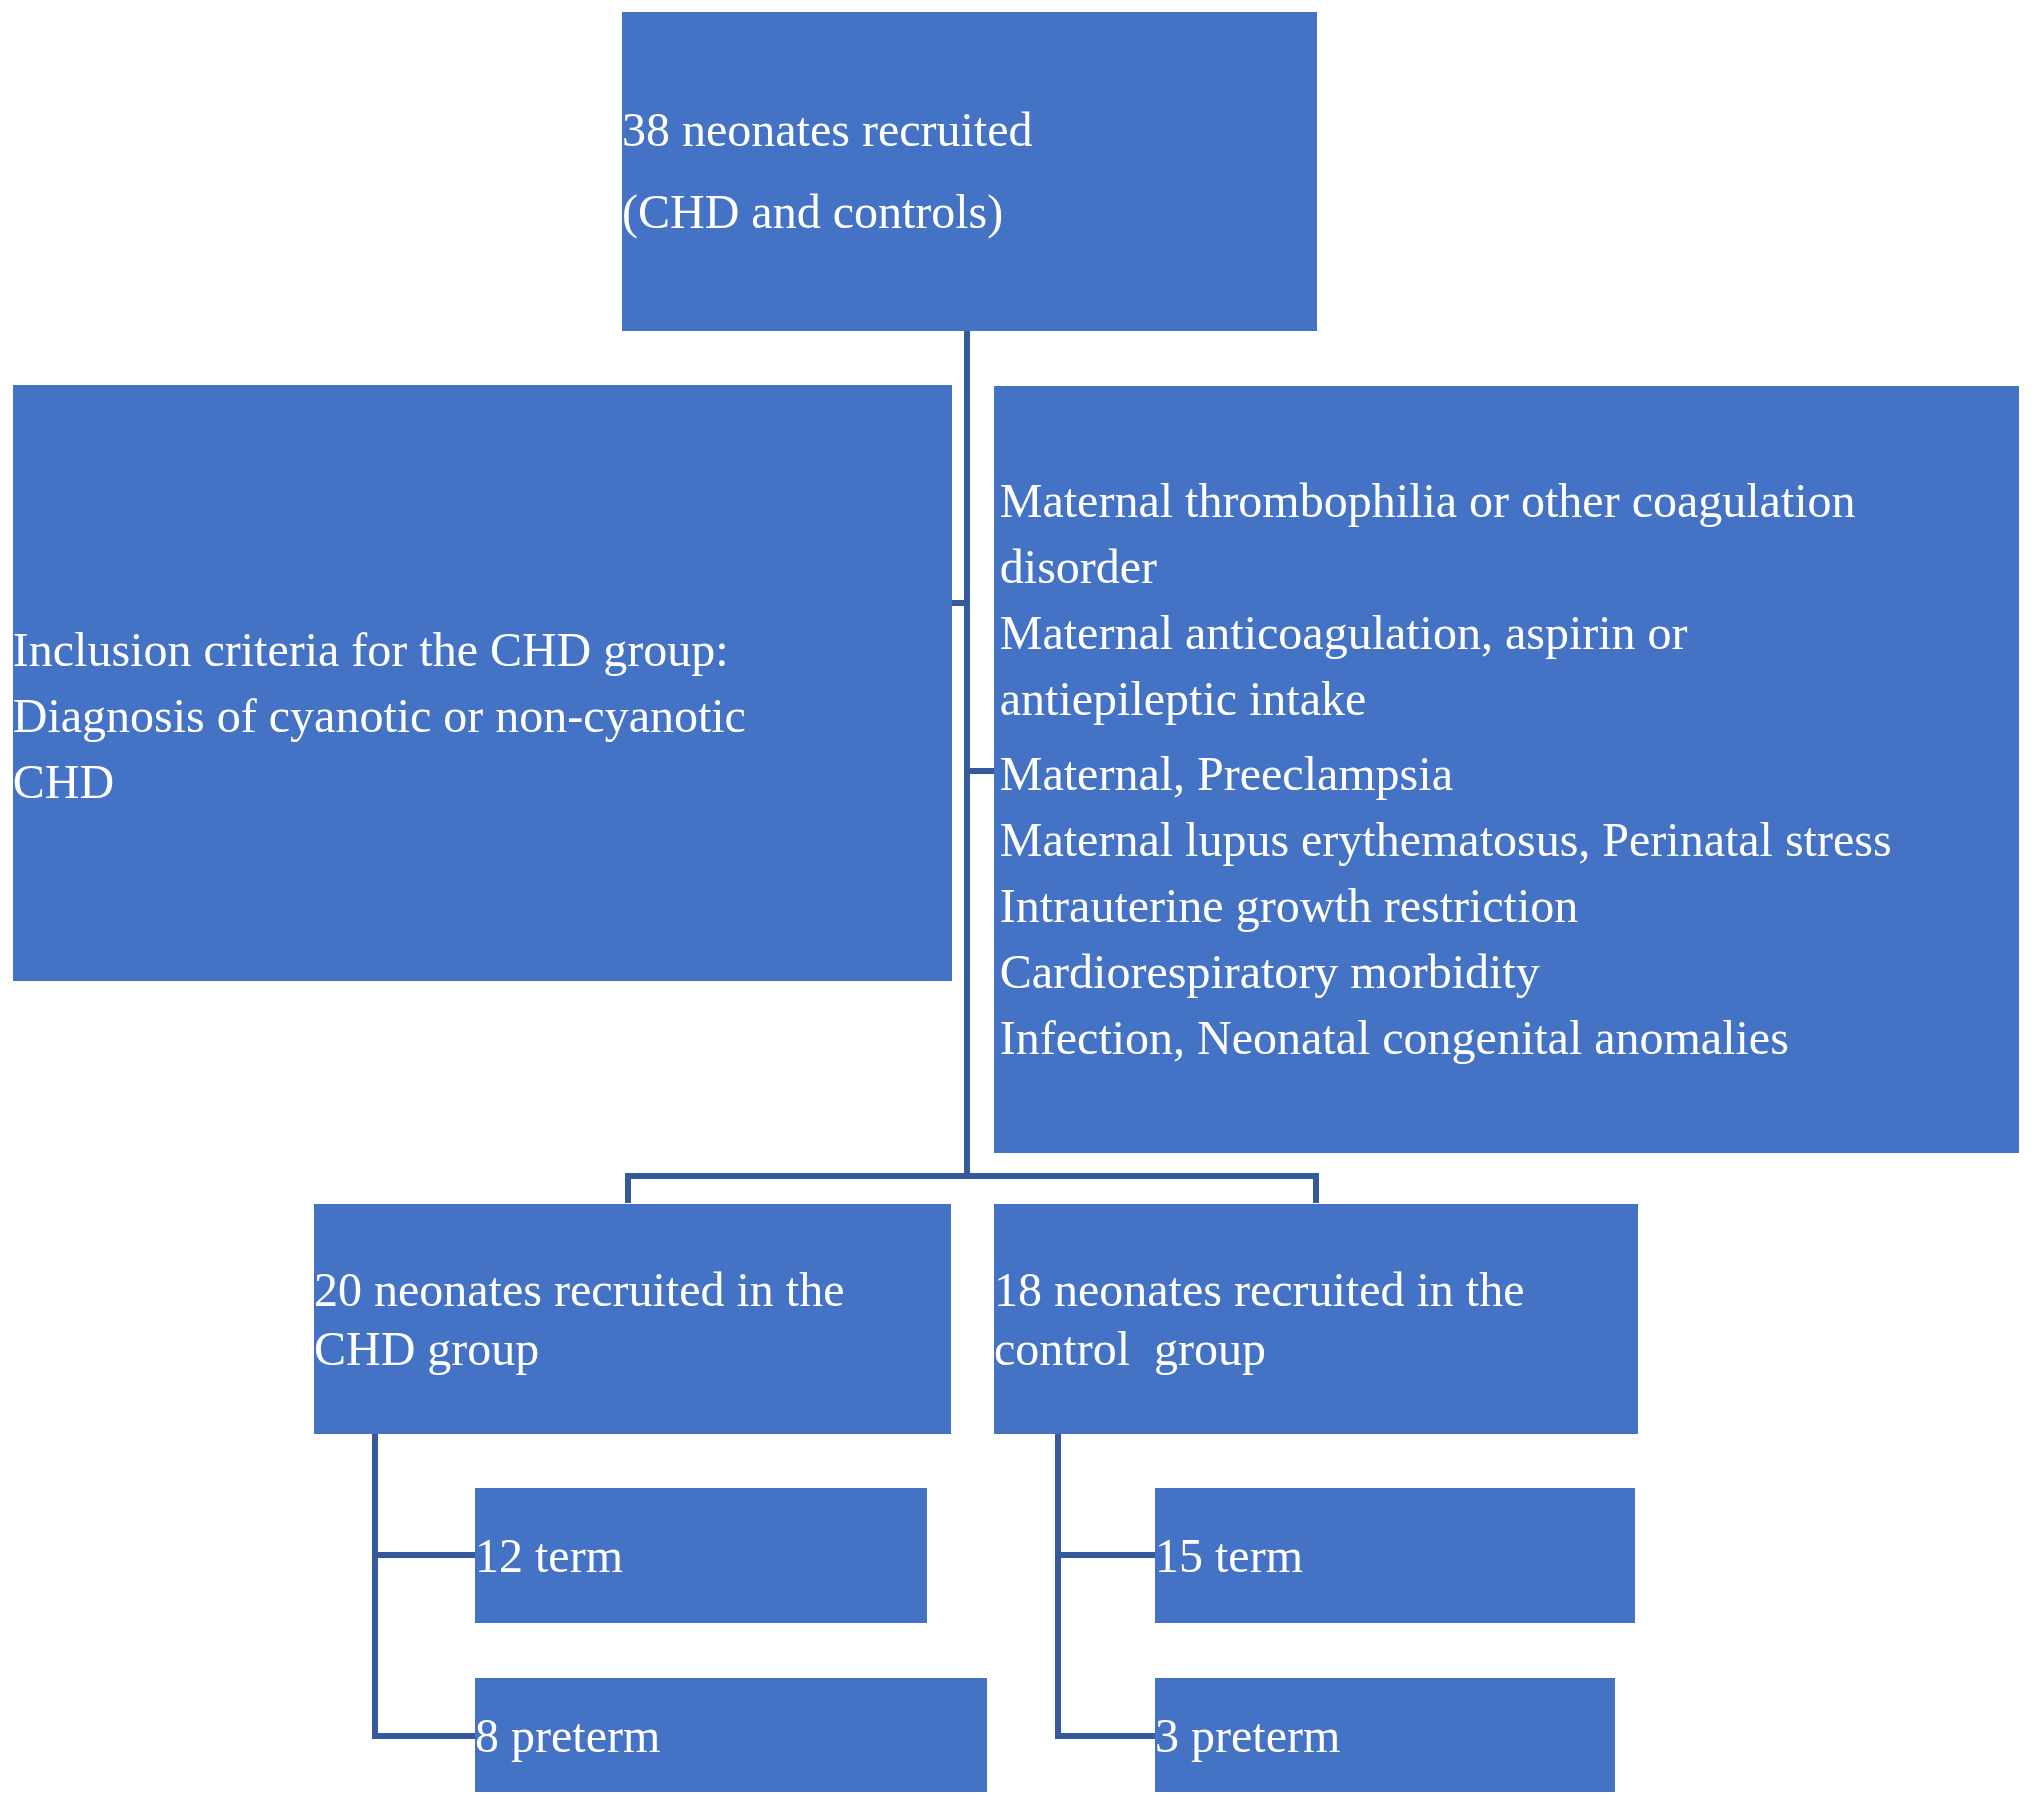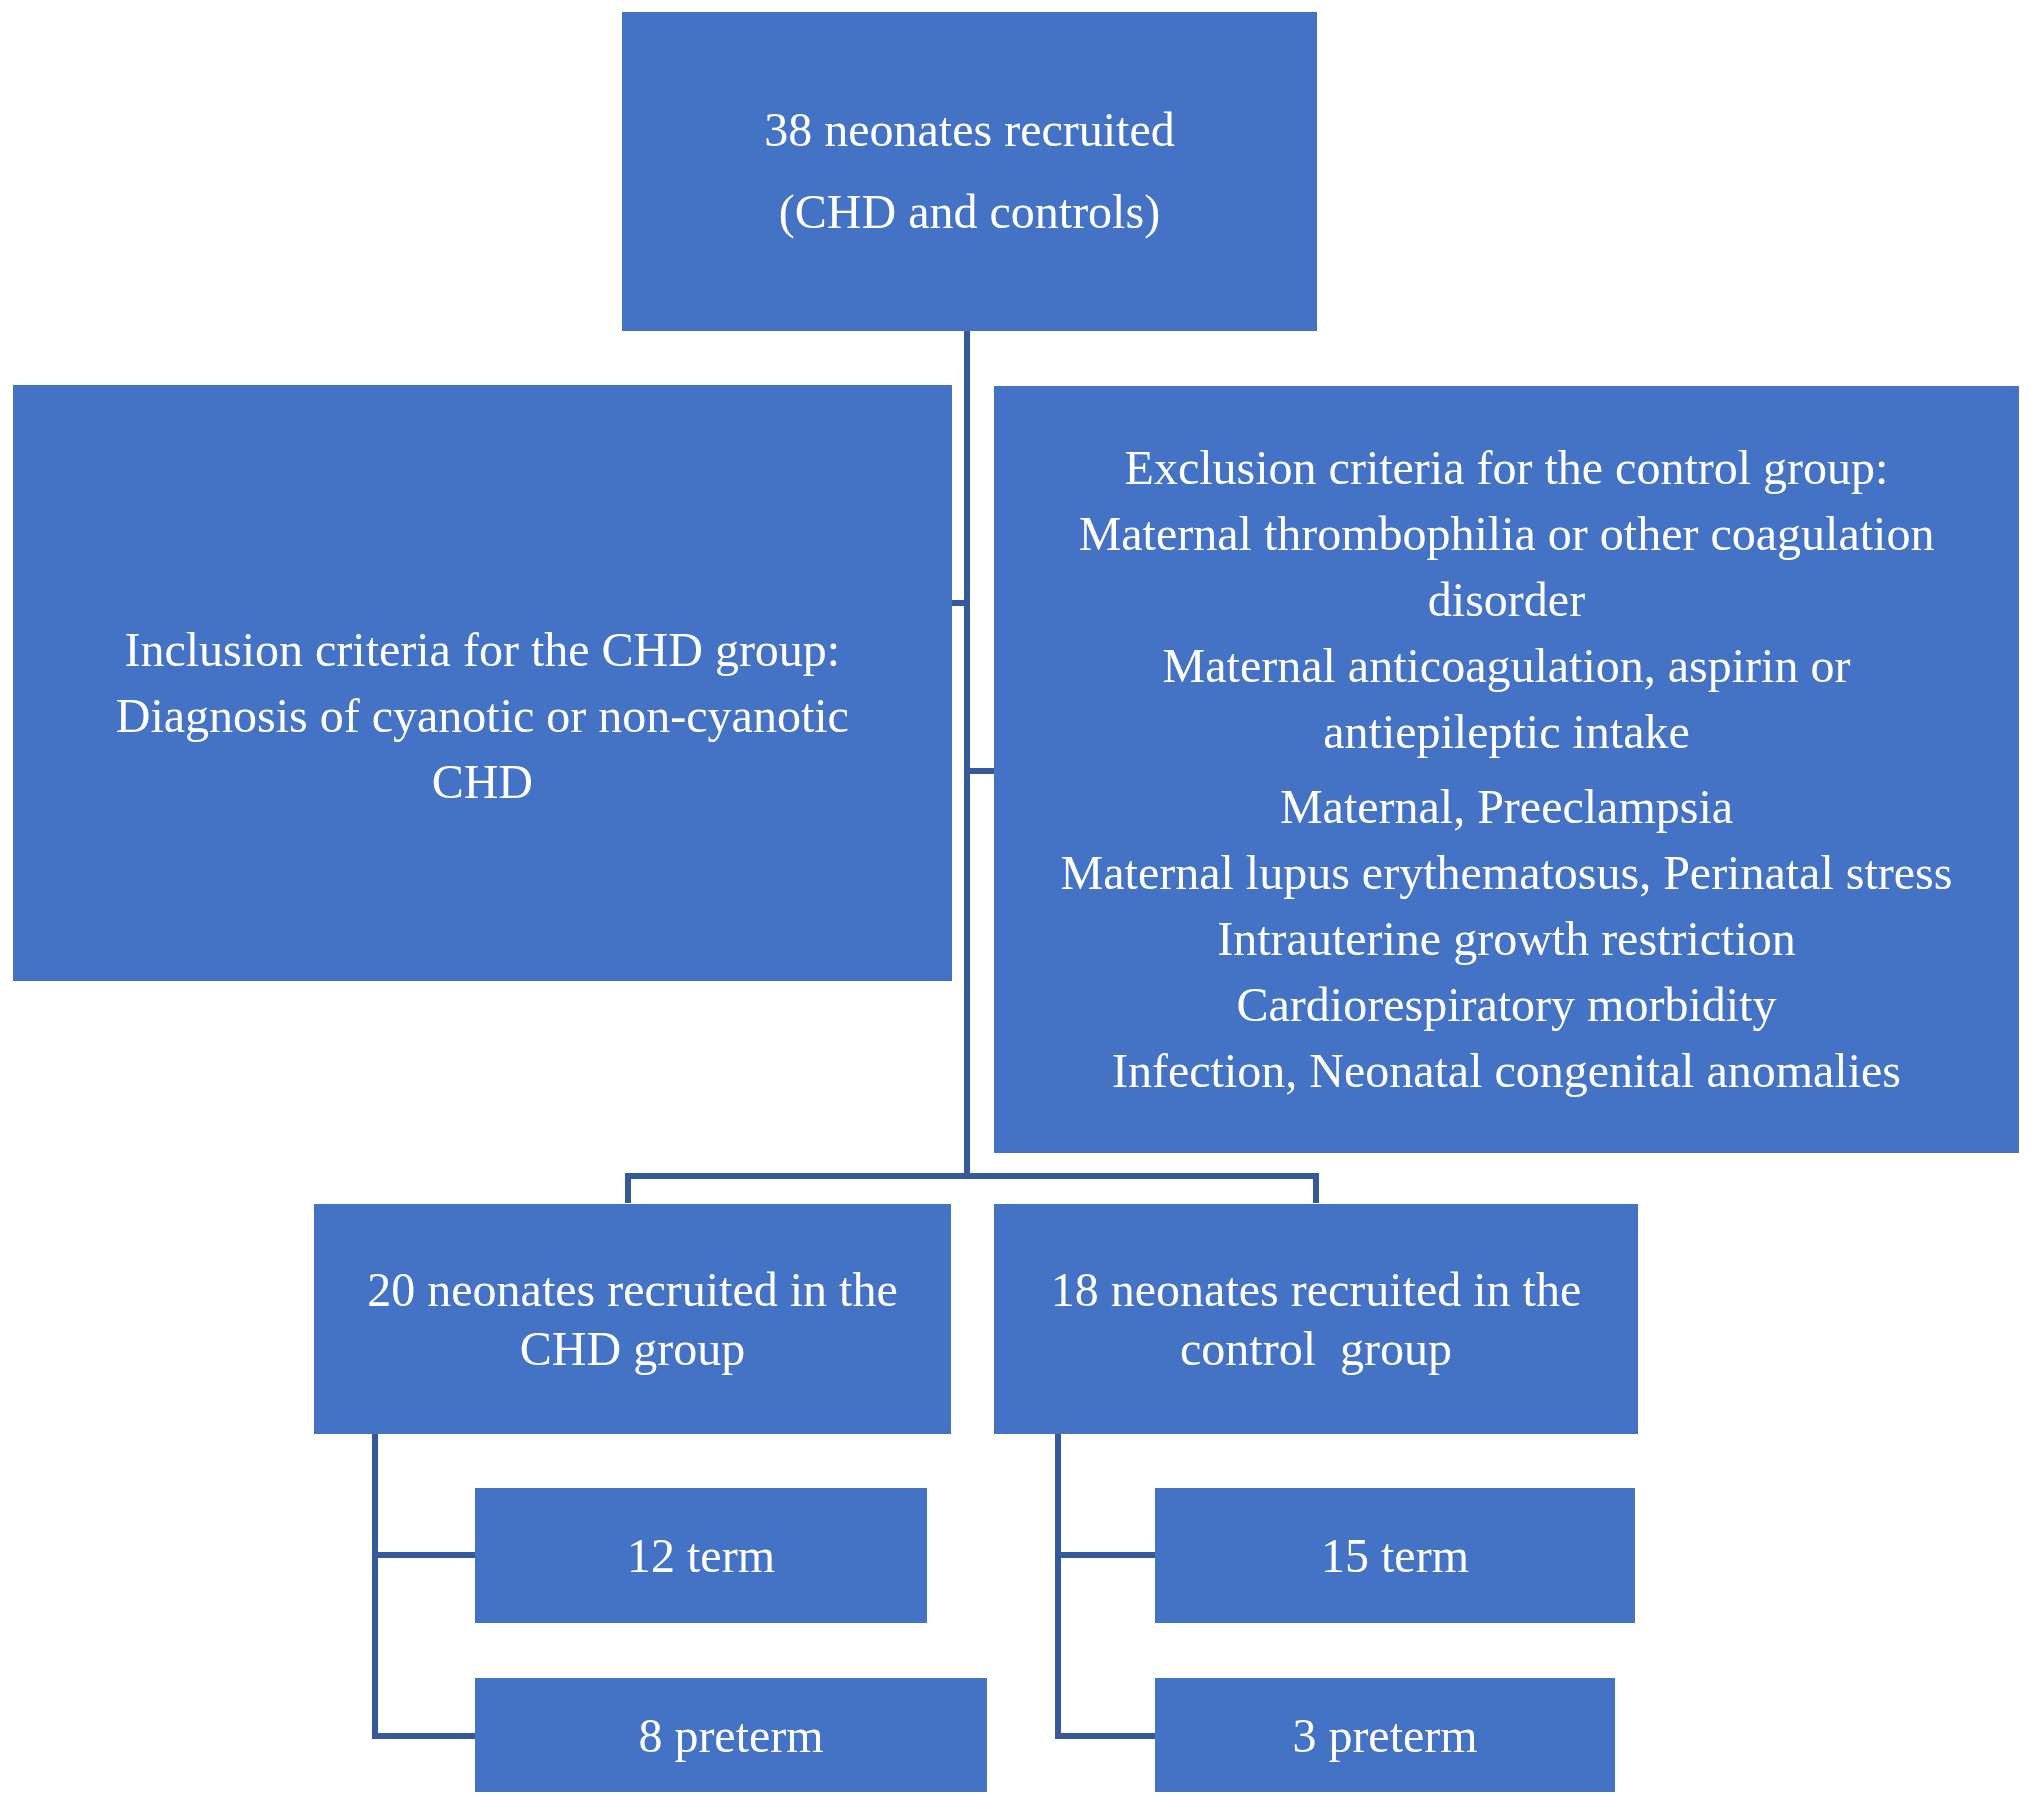--- a/index.html
+++ b/index.html
@@ -14,21 +14,21 @@
     width:2035px;height:1797px;
     background:var(--background);
     font-family:"Liberation Serif","DejaVu Serif",serif;
     overflow:hidden;
   }
   .box{
     position:absolute;
     background:var(--box-fill);
     color:var(--text-color);
     display:flex;flex-direction:column;
-    justify-content:center;align-items:center;
+    justify-content:center;align-items:flex-start;
     text-align:center;
     font-size:48px;
     box-sizing:border-box;
   }
   .line{white-space:pre;}
   .connector{position:absolute;background:var(--line-color);}
   .box-top .line{line-height:82px;}
   .box-inclusion{padding-top:65px;}
   .box-inclusion .line,.box-exclusion .line{line-height:66px;}
   .box-exclusion{padding:0 5.8px;}
@@ -58,21 +58,20 @@
     <div class="line">(CHD and controls)</div>
   </div>
 
   <div class="box box-inclusion" style="left:12.8px;top:385px;width:939px;height:596px;">
     <div class="line">Inclusion criteria for the CHD group:</div>
     <div class="line">Diagnosis of cyanotic or non-cyanotic</div>
     <div class="line">CHD</div>
   </div>
 
   <div class="box box-exclusion" style="left:994px;top:386px;width:1025px;height:767px;">
-    <div class="line">Exclusion criteria for the control group:</div>
     <div class="line">Maternal thrombophilia or other coagulation</div>
     <div class="line">disorder</div>
     <div class="line">Maternal anticoagulation, aspirin or</div>
     <div class="line">antiepileptic intake</div>
     <div class="line para-gap">Maternal, Preeclampsia</div>
     <div class="line">Maternal lupus erythematosus, Perinatal stress</div>
     <div class="line">Intrauterine growth restriction</div>
     <div class="line">Cardiorespiratory morbidity</div>
     <div class="line">Infection, Neonatal congenital anomalies</div>
   </div>

